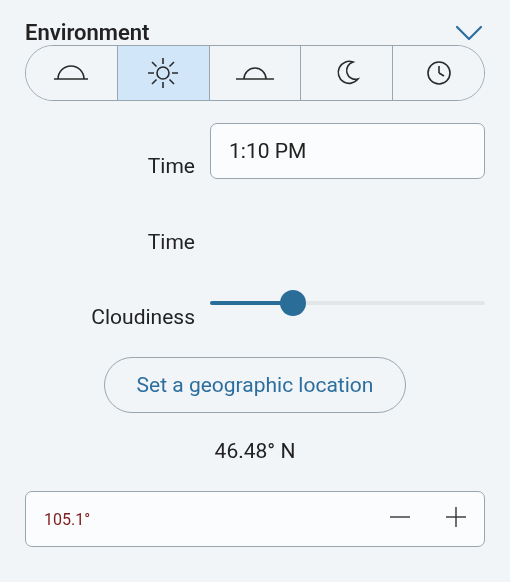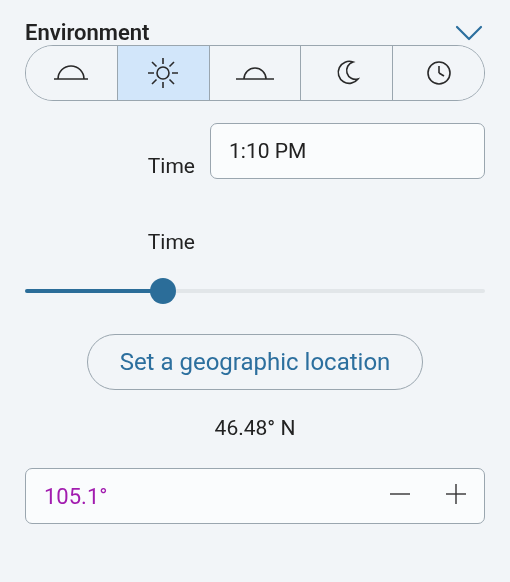--- a/index.html
+++ b/index.html
@@ -103,21 +103,21 @@
     justify-content: center;
     margin-top: 28px;
   }
   .loc-btn {
     border: 1px solid #9aa6af;
     border-radius: 28px;
     height: 56px;
     padding: 0 32px;
     display: flex;
     align-items: center;
-    font-size: 24px;
+    font-size: 21px;
     color: #2c6f9e;
     background: #f2f5f8;
     cursor: pointer;
   }
 
   .coords-row {
     display: flex;
     justify-content: center;
     gap: 40px;
     margin-top: 26px;
@@ -131,22 +131,22 @@
     border: 1px solid #9aa6af;
     border-radius: 7px;
     background: #fafcfd;
     display: flex;
     align-items: center;
     position: relative;
   }
   .north-value {
     flex: 1;
     padding-left: 18px;
-    font-size: 22px;
-    color: #a21caf;
+    font-size: 16px;
+    color: #7f1d1d;
   }
   .stepper {
     width: 56px;
     height: 100%;
     display: flex;
     align-items: center;
     justify-content: center;
     cursor: pointer;
   }
   .stepper svg { stroke: #333; stroke-width: 1.4; }
@@ -218,20 +218,21 @@
   <div class="field">
     <span>1:10 PM</span>
   </div>
 </div>
 
 <div class="row">
   <div class="label">Time</div>
 </div>
 
 <div class="row">
+  <div class="label">Cloudiness</div>
   <div class="slider-wrap">
     <div class="slider-track"></div>
     <div class="slider-fill" id="cloud-fill" style="width: 30%;"></div>
     <div class="slider-thumb" id="cloud-thumb" style="left: 30%;"></div>
   </div>
 </div>
 
 <div class="loc-btn-row">
   <div class="loc-btn">
     <span>Set a geographic location</span>

